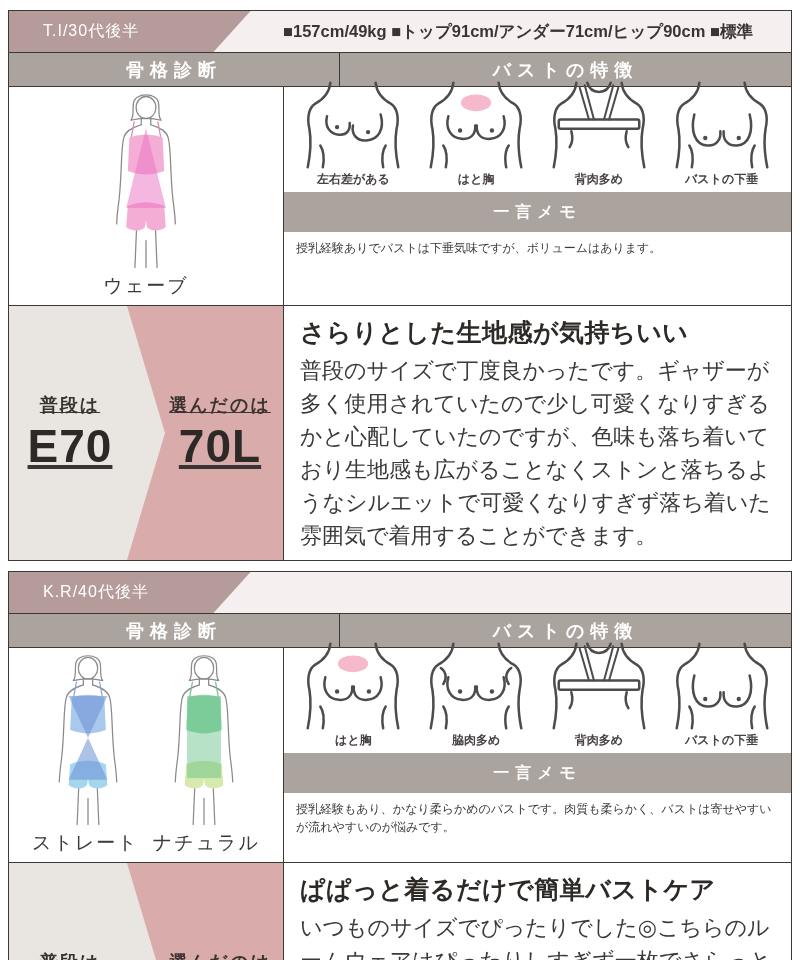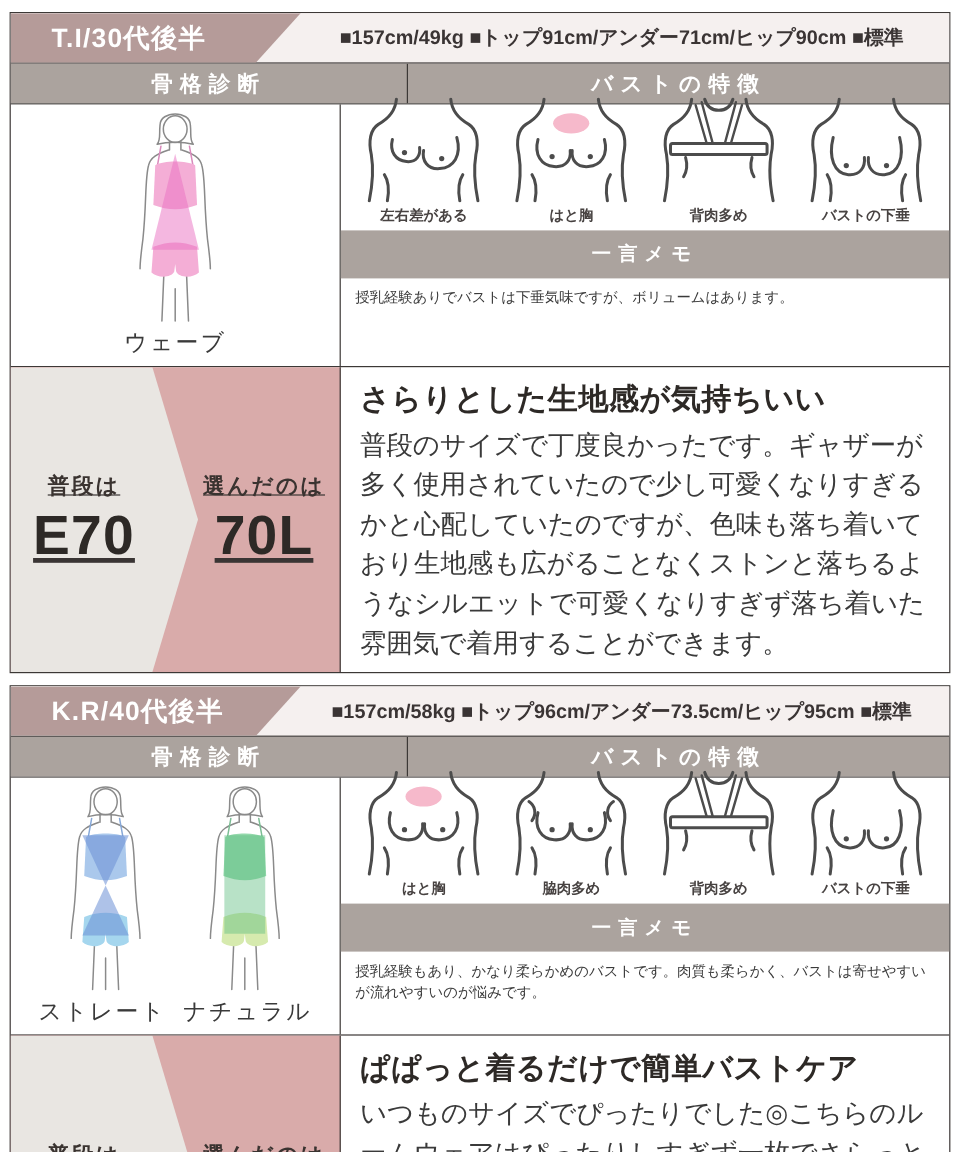--- a/index.html
+++ b/index.html
@@ -23,21 +23,21 @@
     background:#f5f0ef;
     border-bottom:1px solid #3c3836;
     display:flex; align-items:center;
     position:relative;
     overflow:hidden;
   }
   .profile-name {
     width:242px; height:42px;
     background:#b59b99;
     color:#ffffff;
-    font-size:22px; font-weight:bold; letter-spacing:1px;
+    font-size:16px; font-weight:normal; letter-spacing:1px;
     display:flex; align-items:center;
     padding-left:34px;
     clip-path:polygon(0 0, 100% 0, calc(100% - 38px) 100%, 0 100%);
     flex:0 0 auto;
   }
   .profile-stats {
     flex:1;
     font-size:16.5px; font-weight:bold;
     color:#3a3434;
     text-align:center;
@@ -278,21 +278,20 @@
     <div class="review-cell">
       <div class="review-title">さらりとした生地感が気持ちいい</div>
       <div class="review-body">普段のサイズで丁度良かったです。ギャザーが多く使用されていたので少し可愛くなりすぎるかと心配していたのですが、色味も落ち着いており生地感も広がることなくストンと落ちるようなシルエットで可愛くなりすぎず落ち着いた雰囲気で着用することができます。</div>
     </div>
   </div>
 </div>
 
 <div class="card">
   <div class="profile-bar">
     <div class="profile-name">K.R/40代後半</div>
-    <div class="profile-stats">■157cm/58kg ■トップ96cm/アンダー73.5cm/ヒップ95cm ■標準</div>
   </div>
 
   <div class="col-headers">
     <div class="hd hd-left">骨格診断</div>
     <div class="hd hd-right">バストの特徴</div>
   </div>
 
   <div class="cols">
     <div class="col-left">
       <div class="content-row figure-cell">

